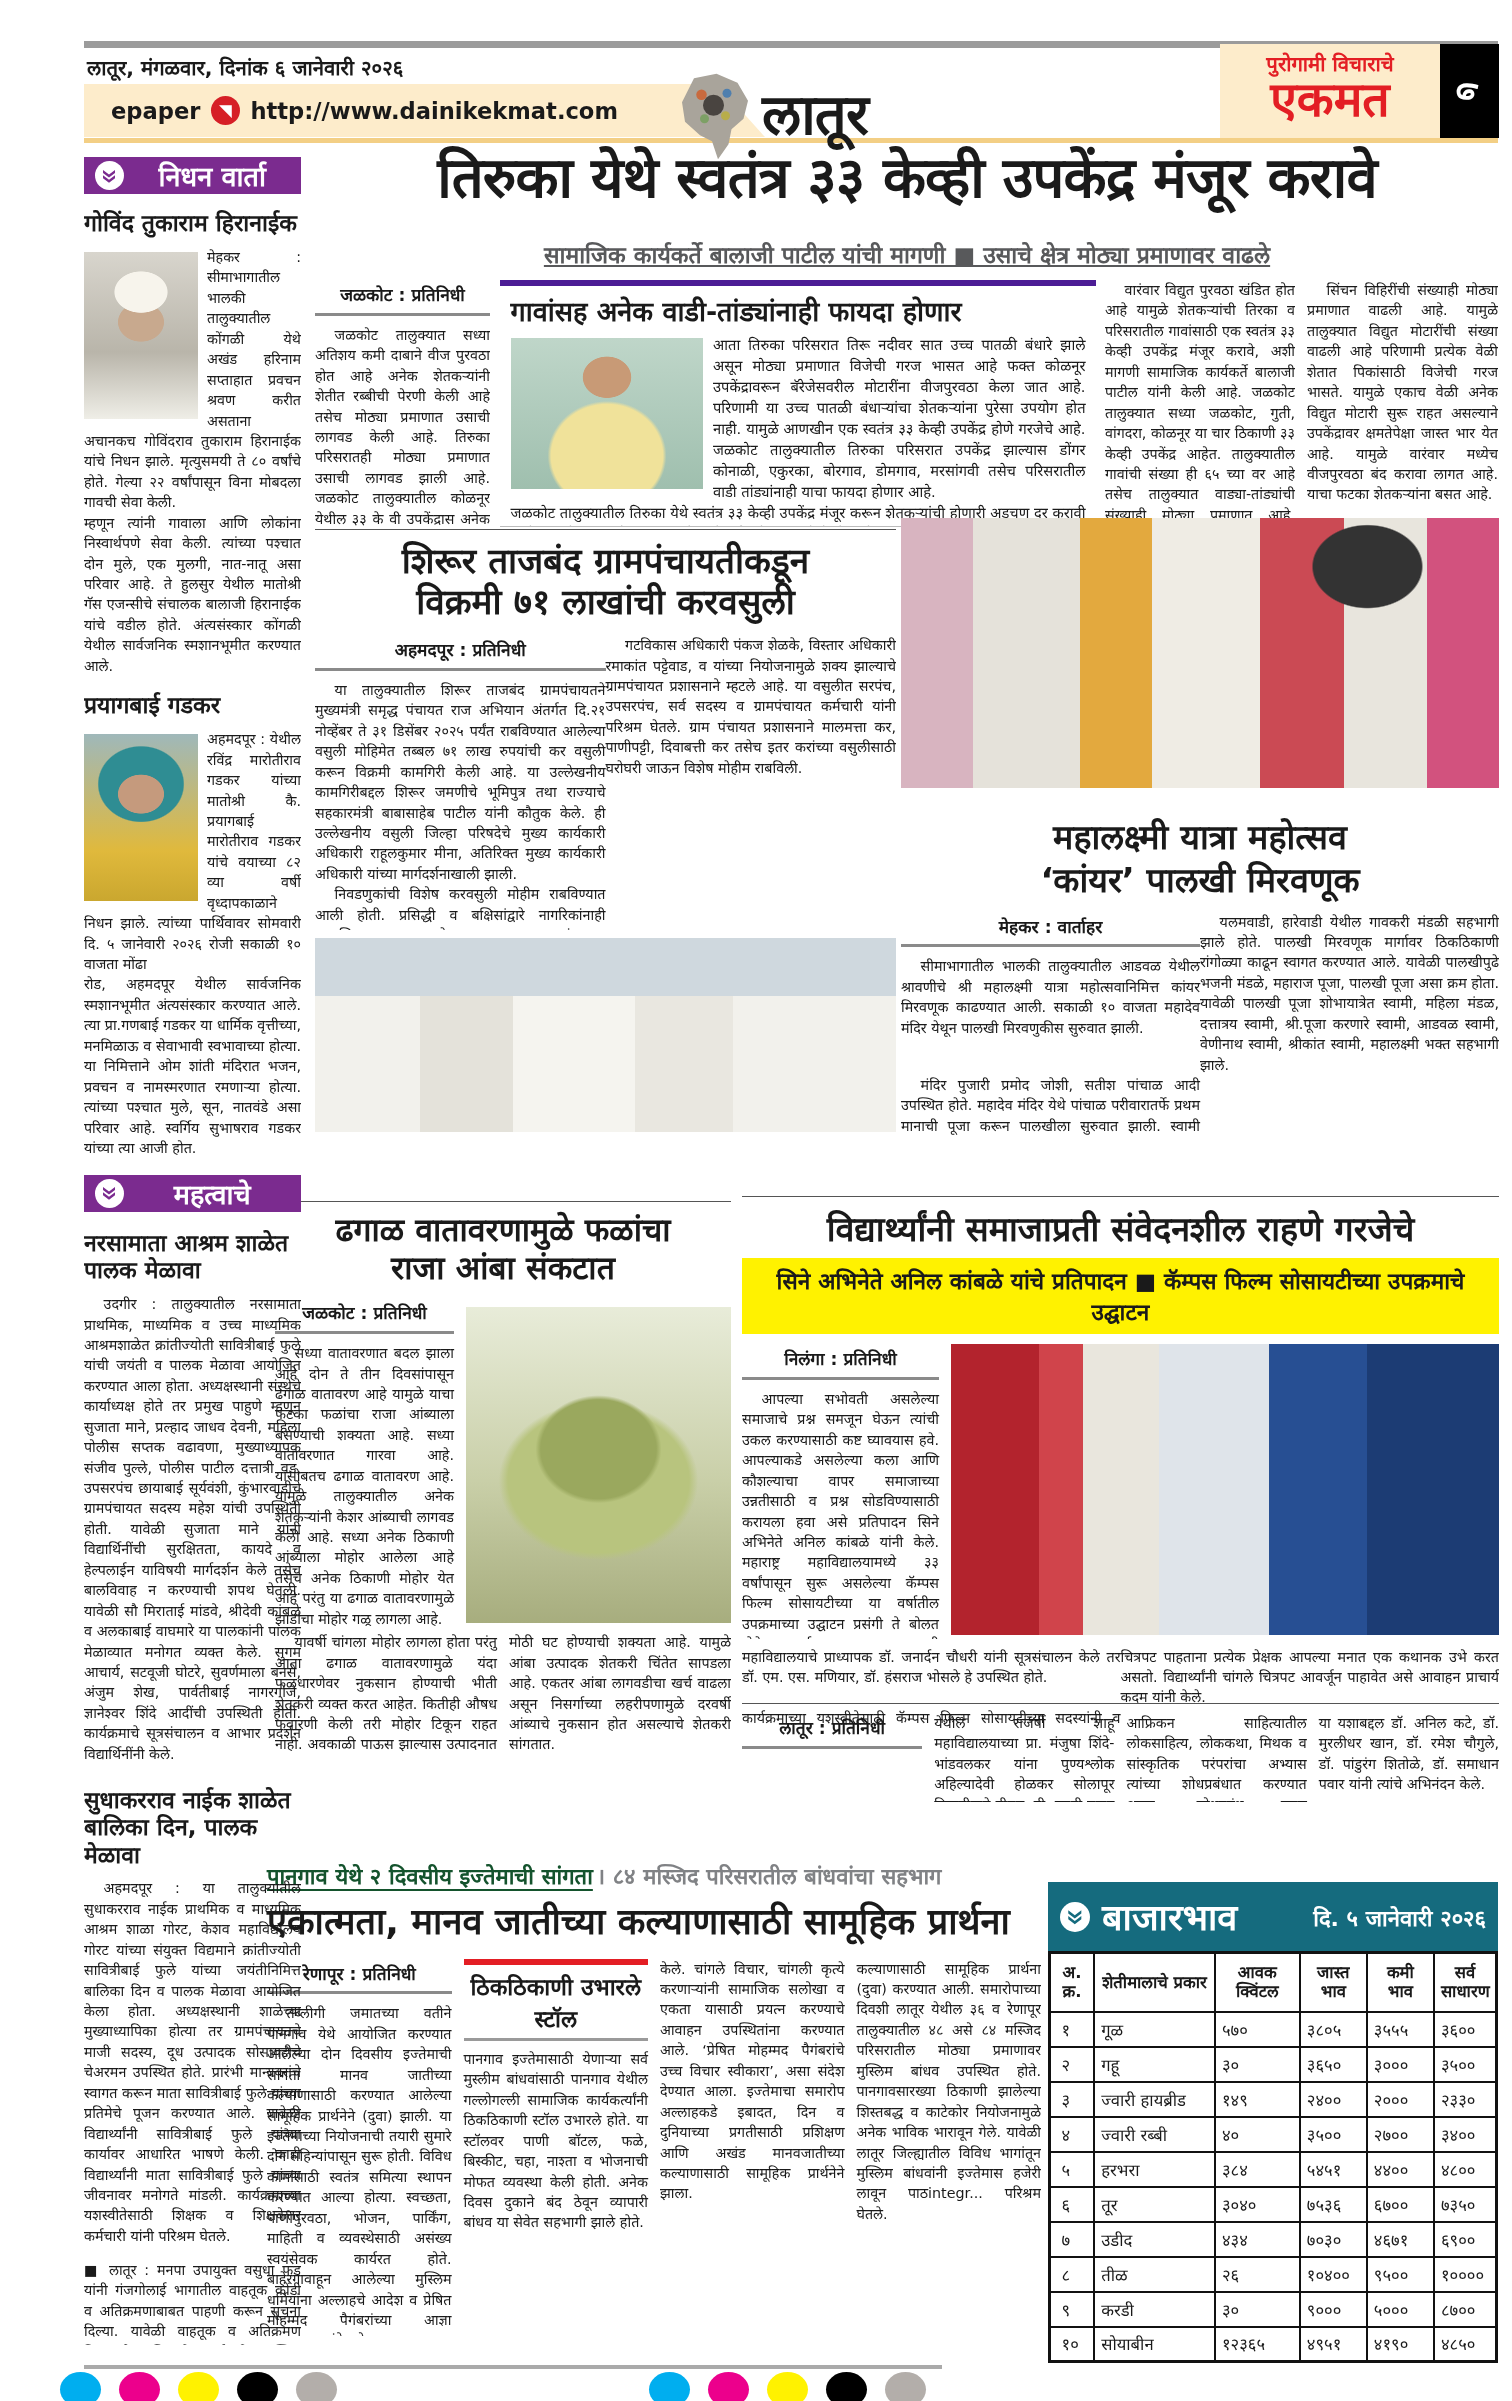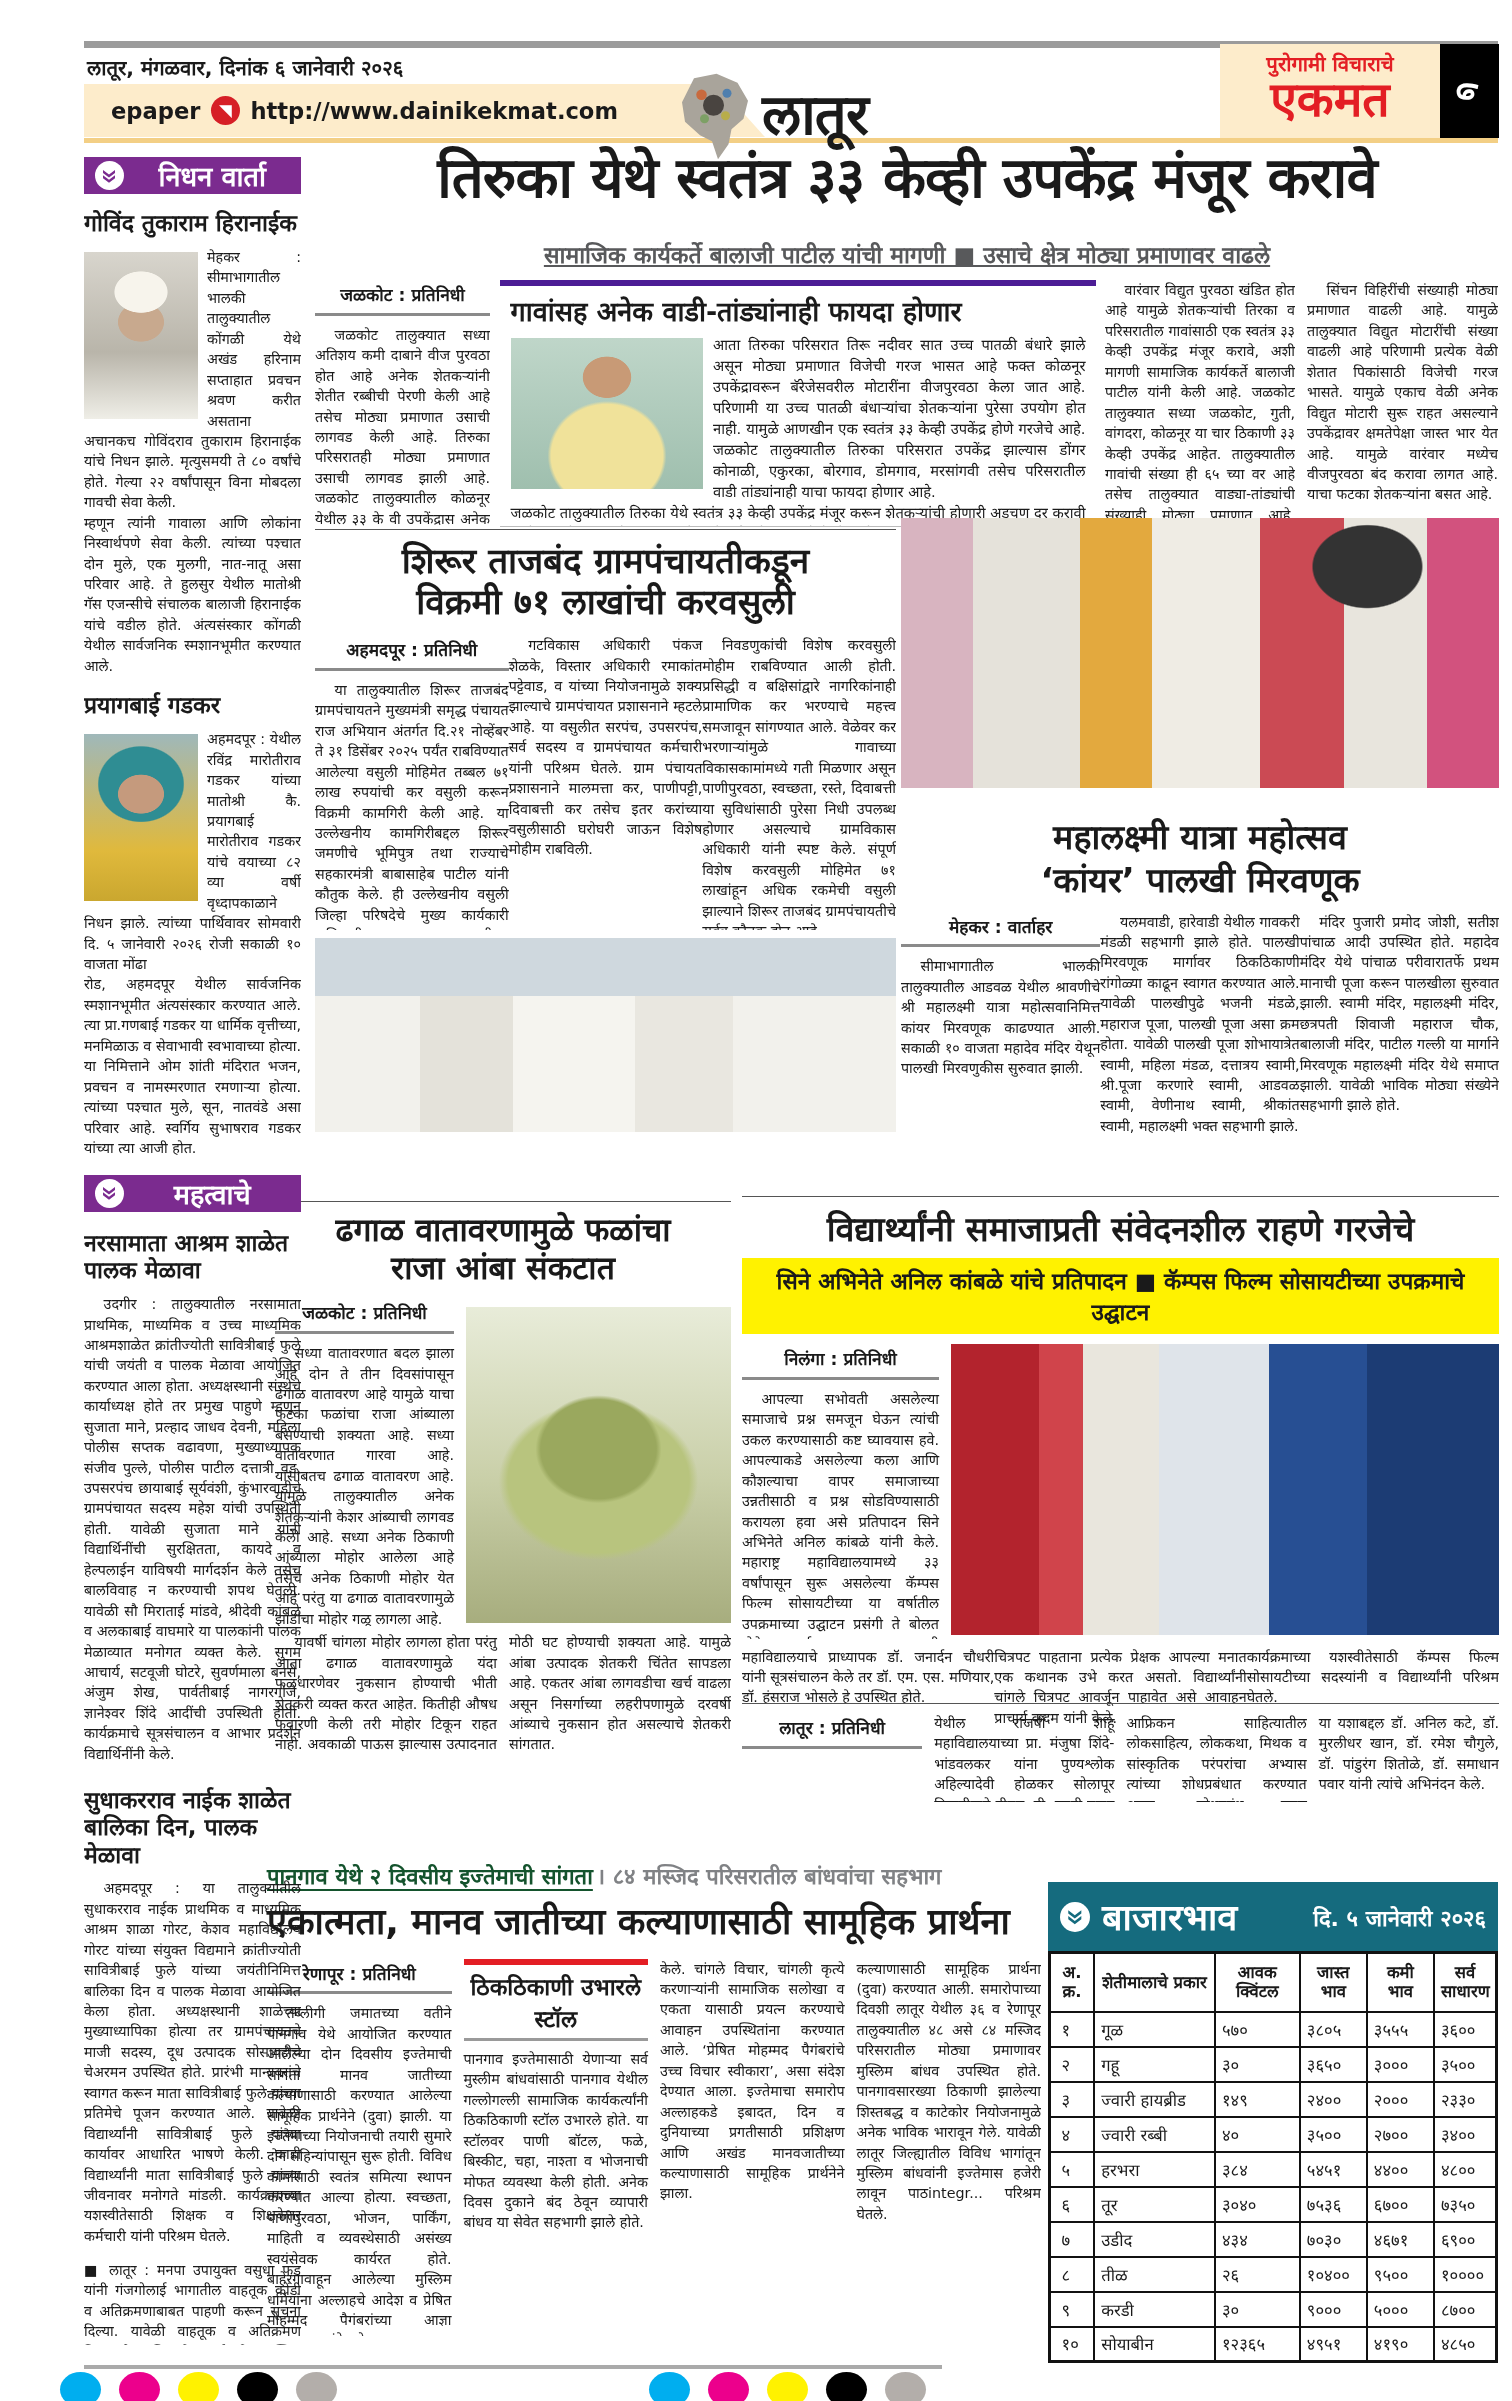--- a/index.html
+++ b/index.html
@@ -89,21 +89,21 @@
   .prayer-grid { display:grid; grid-template-columns:1fr 1fr 1fr 1fr; gap:12px; }
   .stall-box .redbar { height:6.8px; background:#e31e24; margin-bottom:4.5px; }
   .stall-box .bx-ttl { font-size:23px; font-weight:900; text-align:center; padding-bottom:4.5px; border-bottom:3.8px solid #9a9a9a; margin-bottom:7.5px; }
 
   .strap { background:#fff200; font-size:22.6px; font-weight:900; text-align:center; padding:6.8px 4.5px; }
 
   .dots { display:flex; gap:18px; }
   .dot { width:41px; height:35px; border-radius:50%; }
 
   .clip { overflow:hidden; }
-  .grid3 { display:grid; grid-template-columns:1fr 1fr 1fr; gap:0; }
+  .grid3 { display:grid; grid-template-columns:1fr 1fr; gap:0; }
   .grid4 { display:grid; grid-template-columns:1fr 1fr 1fr 1fr; gap:12px; }
 </style>
 </head>
 <body>
 
 <div id="page">
 
   <div class="abs rule" style="left:84px;top:41px;width:1414px;height:6.8px"></div>
   <div class="abs date-line" style="left:87px;top:53px">लातूर, मंगळवार, दिनांक ६ जानेवारी २०२६</div>
 

